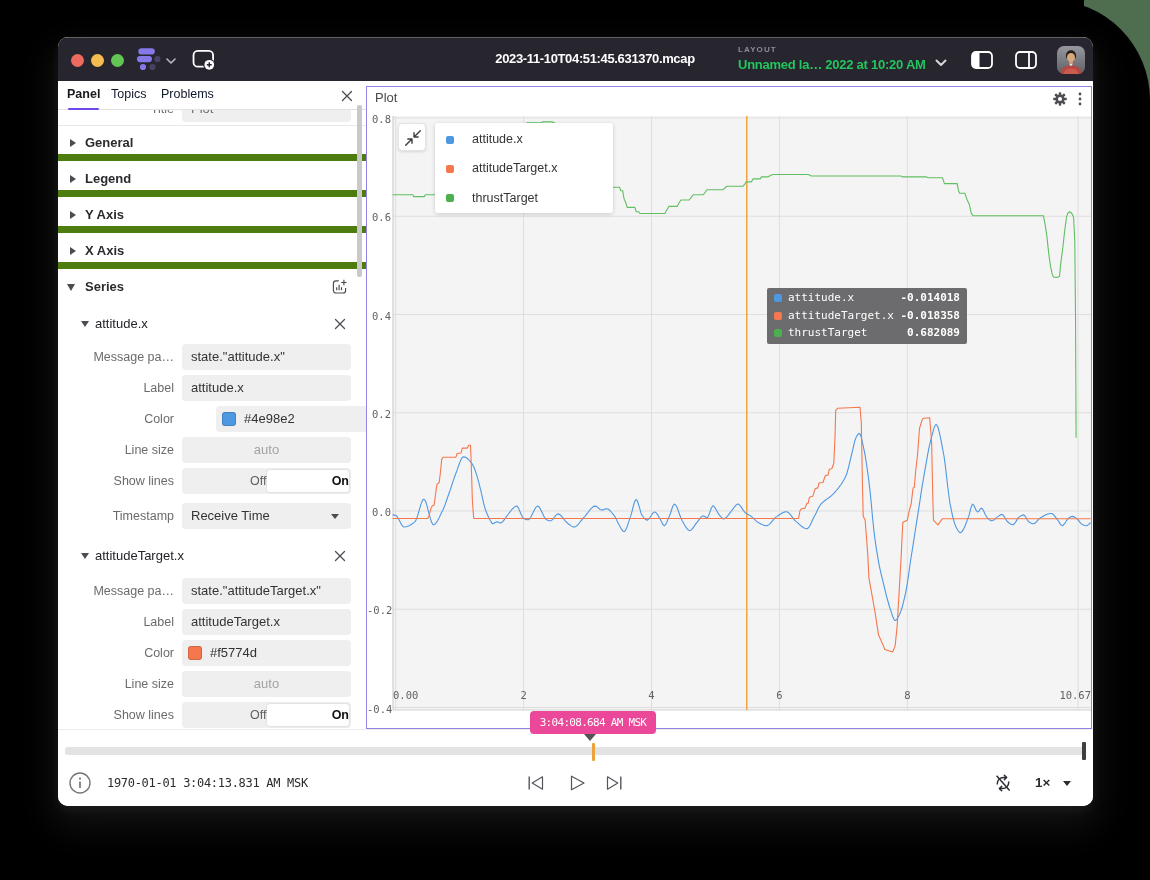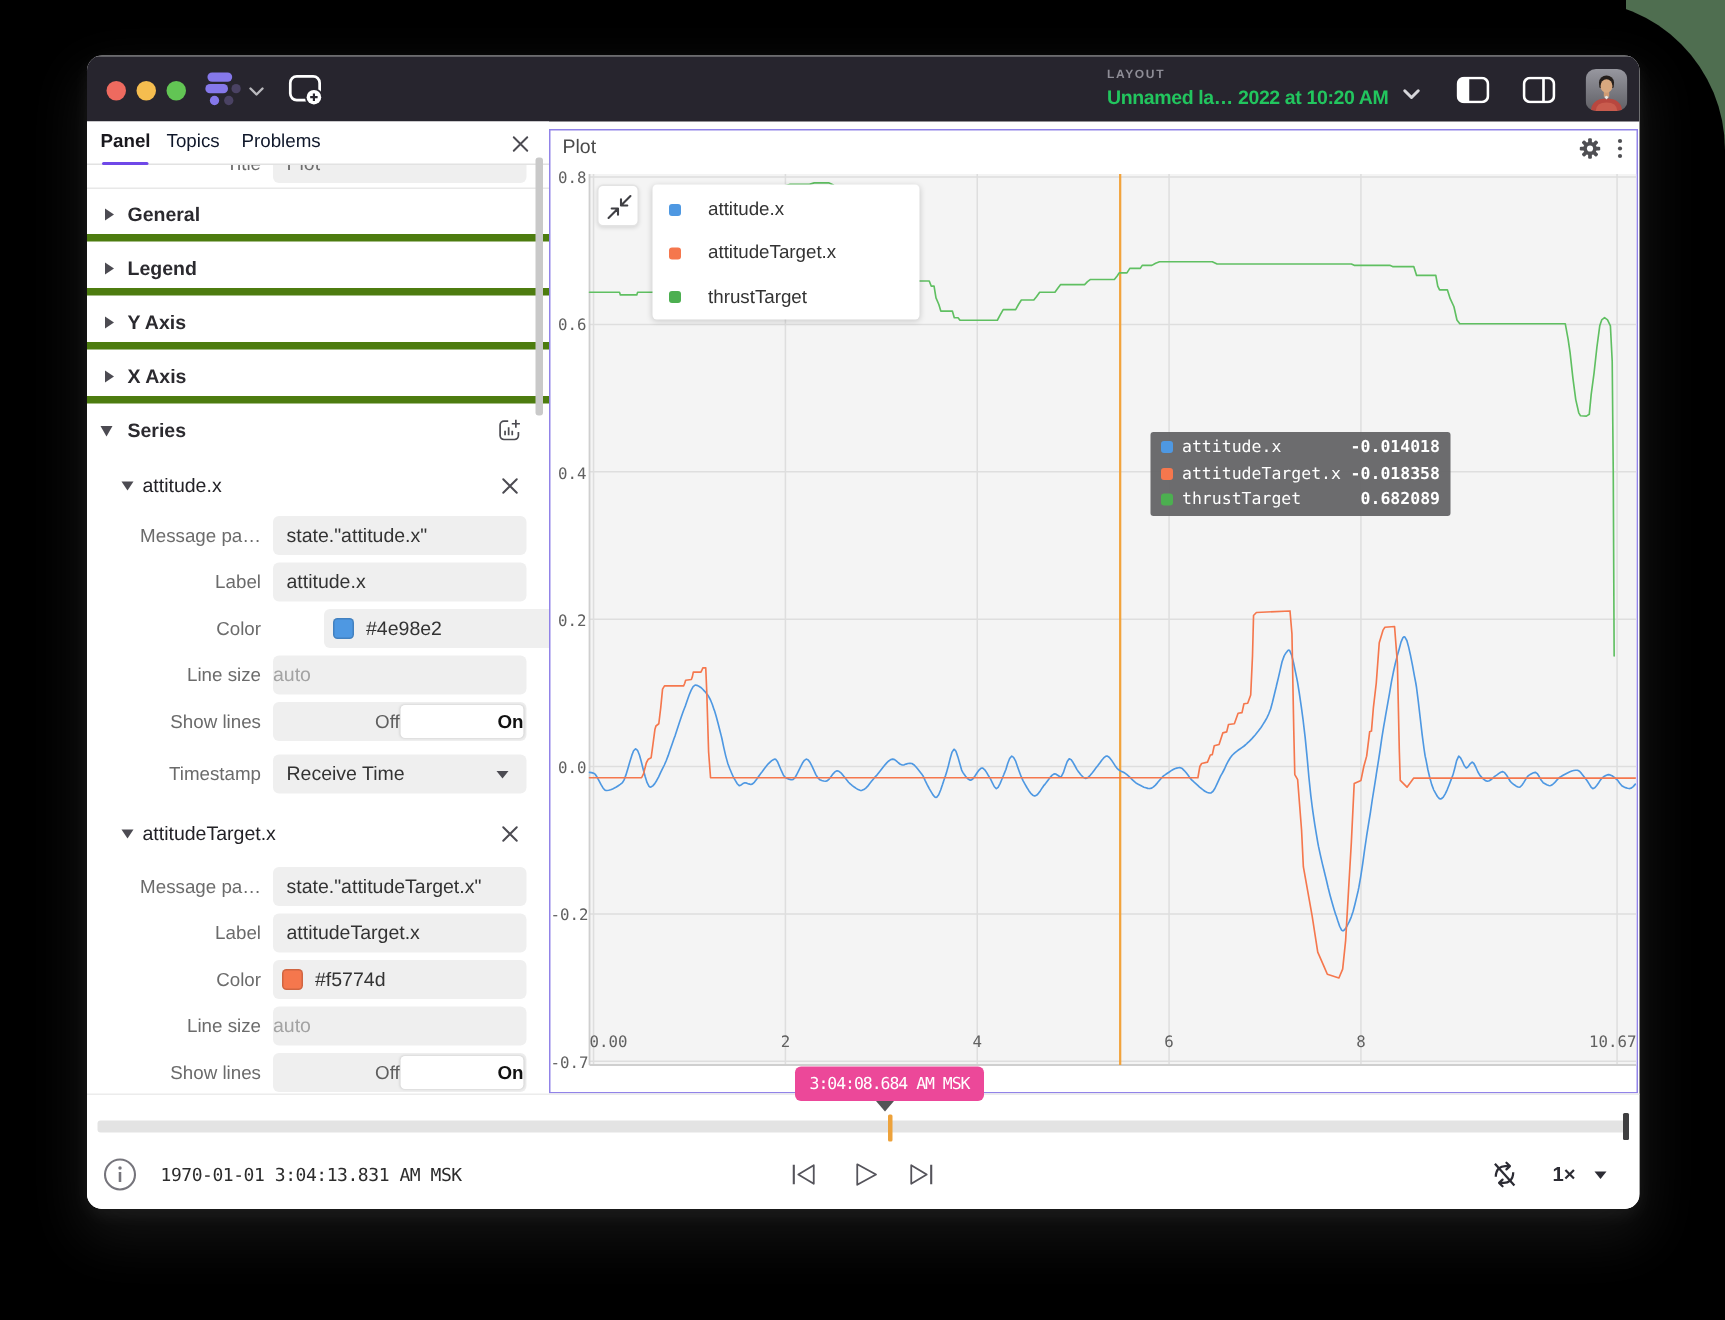--- a/index.html
+++ b/index.html
@@ -32,37 +32,37 @@
 #tabbar { position:absolute; left:0; top:0; width:308px; height:29px; border-bottom:1px solid #e2e2e2; }
 .tab { position:absolute; top:0; height:29px; line-height:26px; font-size:12.5px; color:#0f172a; }
 #tab-panel { left:9px; color:#19181d; font-weight:700; }
 #tab-panel::after { content:""; position:absolute; left:1px; right:1px; bottom:0px; height:2.5px; background:#6f48e8; border-radius:2px; }
 #tab-topics { left:53px; }
 #tab-problems { left:103px; }
 #tabbar-close { position:absolute; left:283px; top:9px; width:12px; height:12px; }
 #settings { position:absolute; left:0; top:29px; width:308px; height:619px; overflow:hidden; }
 #title-row-input { position:absolute; left:124px; top:-14px; width:169px; height:26px; background:#efefef; border-radius:4px; color:#6e6e6e; font-size:13px; line-height:26px; padding-left:9px; }
 #title-row-label { position:absolute; left:0px; top:-14px; width:116px; height:26px; text-align:right; color:#6b6b6b; font-size:12.5px; line-height:26px; }
-.section-row { position:absolute; left:0; width:308px; height:36px; border-bottom:5px solid #4d7c0f; }
+.section-row { position:absolute; left:0; width:308px; height:36px; border-bottom:7px solid #4d7c0f; }
 .section-label { position:absolute; left:27px; top:0; height:36px; line-height:36px; font-size:13px; font-weight:700; color:#2b2a2f; }
 .tri-right { position:absolute; left:12px; top:14px; width:0; height:0; border-left:6px solid #4c4b52; border-top:4.2px solid transparent; border-bottom:4.2px solid transparent; }
 .tri-down { position:absolute; left:10px; top:16px; width:0; height:0; border-top:7px solid #4c4b52; border-left:4.5px solid transparent; border-right:4.5px solid transparent; }
 #row-general { top:15px; }
 #row-legend { top:51px; }
 #row-yaxis { top:87px; }
 #row-xaxis { top:123px; }
 #row-series { top:159px; border-bottom:none; }
 #add-series-btn { position:absolute; left:274px; top:10px; width:16px; height:16px; }
 .series-head { position:absolute; left:0; width:308px; height:26px; }
 .series-tri { position:absolute; left:23px; top:10px; width:0; height:0; border-top:6px solid #4c4b52; border-left:4px solid transparent; border-right:4px solid transparent; }
 .series-title { position:absolute; left:37px; top:0; height:26px; line-height:26px; font-size:13px; font-weight:500; color:#232227; }
 .series-close { position:absolute; left:276px; top:7px; width:12px; height:12px; }
 .field-label { position:absolute; left:0; width:116px; height:26px; text-align:right; color:#6b6b6b; font-size:12.5px; line-height:26px; }
 .field-input { position:absolute; left:124px; width:169px; height:26px; background:#efefef; border-radius:4px; color:#333; font-size:13px; line-height:26px; padding-left:9px; white-space:nowrap; overflow:hidden; }
-.field-input.ph { color:#a3a3a3; padding-left:0; }
+.field-input.ph { color:#a3a3a3; text-align:center; padding-left:0; }
 .swatch { position:absolute; left:6px; top:6px; width:14px; height:14px; border-radius:3px; border:1px solid rgba(0,0,0,0.15); }
 .swatch-text { position:absolute; left:28px; top:0; line-height:26px; font-size:13px; color:#333; }
 .toggle { position:absolute; left:124px; width:169px; height:26px; background:#efefef; border-radius:4px; padding:2px; display:flex; }
 .toggle .opt { flex:1; text-align:right; line-height:22px; font-size:12.5px; color:#5e5e5e; border-radius:3px; }
 .toggle .opt.sel { background:#fff; color:#111; font-weight:700; box-shadow:0 0 2px rgba(0,0,0,0.18); }
 .select-input { position:absolute; left:124px; width:169px; height:26px; background:#efefef; border-radius:4px; color:#333; font-size:13px; line-height:26px; padding-left:9px; }
 .select-caret { position:absolute; right:12px; top:11px; width:0; height:0; border-top:5px solid #4c4b52; border-left:4px solid transparent; border-right:4px solid transparent; }
 #panel-scrollbar { position:absolute; left:299px; top:24px; width:4.5px; height:172px; background:#c9c9c9; border-radius:2px; }
 
 #plot-panel { position:absolute; left:308px; top:49px; width:726px; height:643px; background:#fff; border:1px solid #9183e8; }
@@ -125,20 +125,21 @@
       </svg>
       <svg id="logo-chevron" width="12" height="8" viewBox="0 0 12 8">
         <path d="M2 2 L6 6 L10 2" stroke="#b9b9bd" stroke-width="1.6" fill="none" stroke-linecap="round" stroke-linejoin="round"></path>
       </svg>
       <svg id="add-panel-btn" width="25" height="22" viewBox="0 0 25 22">
         <rect x="1" y="1" width="20.5" height="16.5" rx="4.5" fill="none" stroke="#fff" stroke-width="1.9"></rect>
         <circle cx="17.5" cy="15.5" r="6.3" fill="#27252e"></circle>
         <circle cx="17.5" cy="15.5" r="5.1" fill="#fff"></circle>
         <path d="M17.5 12.9 V18.1 M14.9 15.5 H20.1" stroke="#27252e" stroke-width="1.5"></path>
       </svg>
+      <div id="doc-title">2023-11-10T04:51:45.631370.mcap</div>
       <div id="layout-block">
         <div id="layout-label">LAYOUT</div>
         <div id="layout-name">Unnamed la… 2022 at 10:20 AM</div>
       </div>
       <svg id="layout-chevron" width="14" height="10" viewBox="0 0 14 10">
         <path d="M2.5 2.5 L7 7 L11.5 2.5" stroke="#d6d6da" stroke-width="2" fill="none" stroke-linecap="round" stroke-linejoin="round"></path>
       </svg>
       <svg id="left-sidebar-btn" class="sbicon" width="22" height="18" viewBox="0 0 22 18">
         <rect x="1" y="1" width="20" height="16" rx="4" fill="none" stroke="#fff" stroke-width="1.8"></rect>
         <path d="M1 5 a4 4 0 0 1 4 -4 h3.5 v16 H5 a4 4 0 0 1 -4 -4 z" fill="#fff"></path>
@@ -306,21 +307,21 @@
           <polyline points="26.0,431.5 60.7,431.5 62.0,428.9 63.9,421.5 65.2,419.1 67.1,418.1 68.3,409.3 69.6,399.4 70.3,397.0 72.2,395.5 73.5,384.7 74.7,372.4 76.0,370.2 88.8,370.2 89.5,368.5 90.1,366.5 93.9,366.0 94.6,364.1 95.2,361.1 100.3,361.1 101.0,359.6 101.6,358.2 103.5,358.2 104.2,374.9 105.4,414.2 106.7,431.5 431.6,431.5 432.9,424.0 434.1,422.0 438.0,421.1 439.9,416.3 441.2,416.1 442.5,410.2 445.7,409.3 448.2,401.6 450.8,400.9 452.0,396.0 455.9,395.5 458.4,388.5 461.0,388.1 462.3,382.2 464.8,381.8 466.8,376.3 468.0,350.3 468.7,323.3 470.6,321.3 493.0,320.3 494.3,335.6 495.5,399.4 496.2,429.4 498.1,432.8 500.7,466.2 501.9,490.8 507.7,523.2 511.5,547.8 516.0,558.1 517.9,562.5 525.6,565.0 528.1,559.1 530.1,539.9 532.0,507.0 533.9,474.6 535.8,435.3 540.3,433.3 542.2,424.0 544.1,417.1 546.1,400.9 547.3,400.4 548.6,384.7 550.5,368.5 552.5,341.5 555.0,333.1 556.3,331.2 562.7,330.7 564.6,355.2 565.9,414.2 566.5,433.3 571.0,437.8 575.5,431.7 723.2,431.7" fill="none" stroke="#f5774d" stroke-width="1.1" stroke-linejoin="round" stroke-linecap="round"></polyline>
           <polyline points="26.0,107.8 46.0,107.8 46.6,109.6 57.5,109.6 58.1,107.8 68.3,107.8 69.6,107.1 92.7,107.1 99.0,104.7 111.8,99.8 124.6,80.1 137.4,60.5 150.2,45.7 156.6,36.9 159.8,35.9 172.6,35.9 175.8,34.9 185.4,34.9 188.6,36.4 195.0,40.8 207.8,58.0 220.6,75.2 233.3,89.9 242.9,98.8 245.5,100.3 252.5,100.3 253.8,103.7 255.7,103.7 257.0,111.6 258.9,116.0 260.2,120.4 267.9,120.4 269.2,124.8 271.7,124.8 273.0,126.5 297.9,126.5 299.8,122.9 301.8,119.4 310.1,119.4 312.0,116.0 313.9,113.0 322.2,113.0 324.1,110.6 326.1,107.8 336.3,107.8 338.2,105.2 340.1,102.7 356.1,102.7 358.0,100.8 360.0,99.3 375.9,99.3 377.9,96.8 379.1,94.9 384.3,94.9 386.2,91.9 393.2,91.9 394.5,89.9 400.9,89.9 403.4,88.5 406.0,87.5 441.2,87.5 444.4,89.0 533.9,89.0 535.8,89.9 559.5,89.9 561.4,90.7 575.5,90.7 577.4,96.6 590.2,96.6 591.5,103.7 592.7,106.2 597.9,106.2 599.8,112.1 602.3,117.5 604.3,126.3 606.2,128.8 676.5,128.8 678.4,139.1 679.7,147.9 681.6,165.1 683.5,179.4 685.5,188.2 686.7,190.2 690.6,190.4 692.5,189.2 693.8,175.9 695.7,161.7 697.6,144.5 699.5,130.2 700.8,126.3 702.7,124.8 704.7,126.3 706.6,130.2 707.8,153.8 708.5,227.5 709.1,350.3" fill="none" stroke="#5fbf61" stroke-width="1.1" stroke-linejoin="round" stroke-linecap="round"></polyline>
         </svg>
       <div id="axis-labels">
           <div class="ylabel" style="top: 26px;">0.8</div>
           <div class="ylabel" style="top: 124.25px;">0.6</div>
           <div class="ylabel" style="top: 222.5px;">0.4</div>
           <div class="ylabel" style="top: 320.75px;">0.2</div>
           <div class="ylabel" style="top: 419px;">0.0</div>
           <div class="ylabel" style="top: 517.25px;">-0.2</div>
-          <div class="ylabel" style="top: 615.5px;">-0.7</div>
+          <div class="ylabel" style="top: 615.5px;">-0.4</div>
           <div class="xlabel" style="left: 26px;">0.00</div>
           <div class="xlabel" style="left: 141.6px; width: 30px; text-align: center;">2</div>
           <div class="xlabel" style="left: 269.5px; width: 30px; text-align: center;">4</div>
           <div class="xlabel" style="left: 397.4px; width: 30px; text-align: center;">6</div>
           <div class="xlabel" style="left: 525.3px; width: 30px; text-align: center;">8</div>
           <div class="xlabel" style="left: 686px; width: 38px; text-align: right;">10.67</div>
         </div>
       <div id="legend-collapse">
         <svg width="28" height="28" viewBox="0 0 28 28">
           <path d="M21.3 6.7 L15.0 13.0 M15.0 8.8 L15.0 13.0 L19.2 13.0" stroke="#3f3f44" stroke-width="1.4" fill="none" stroke-linecap="round" stroke-linejoin="round"></path>

